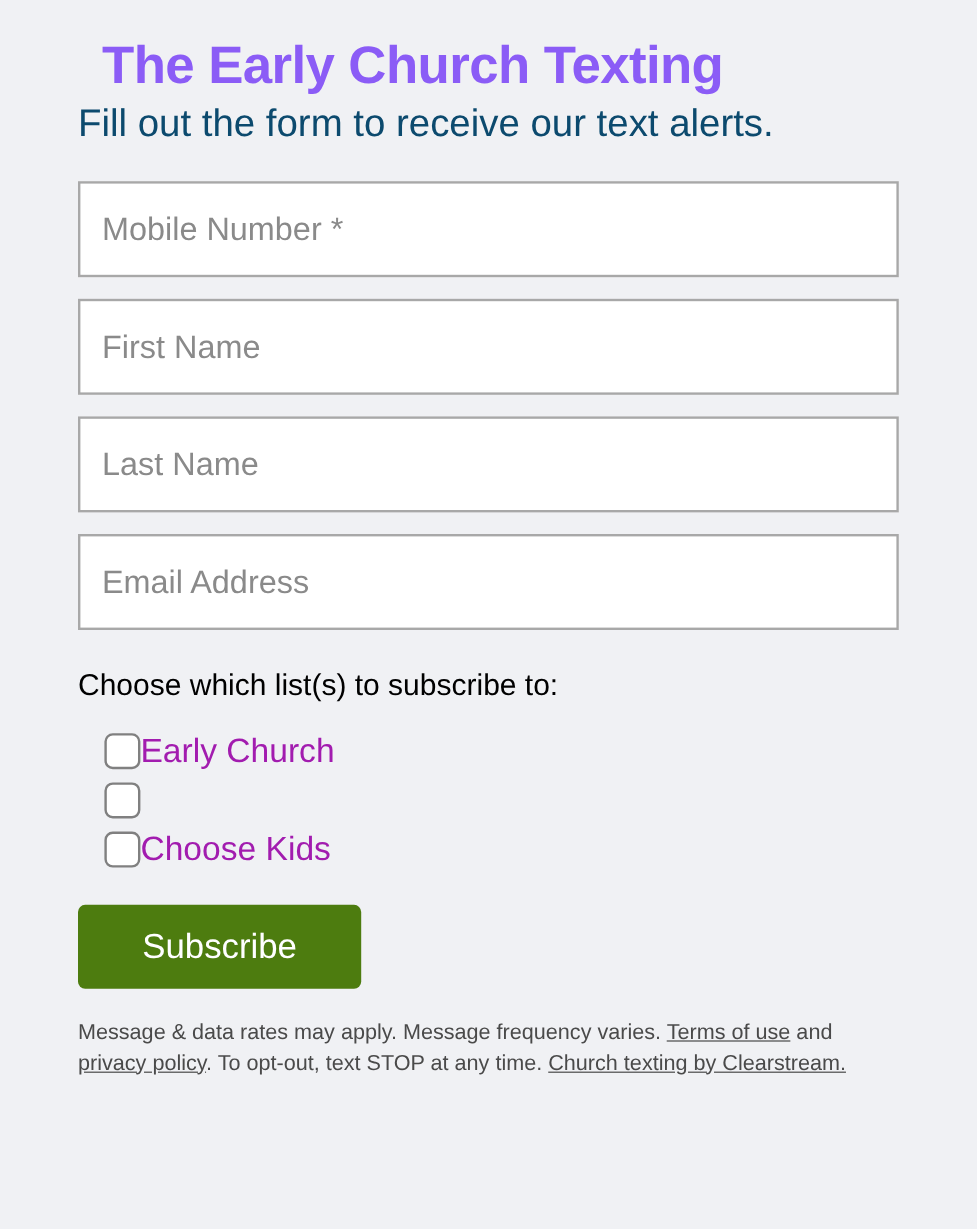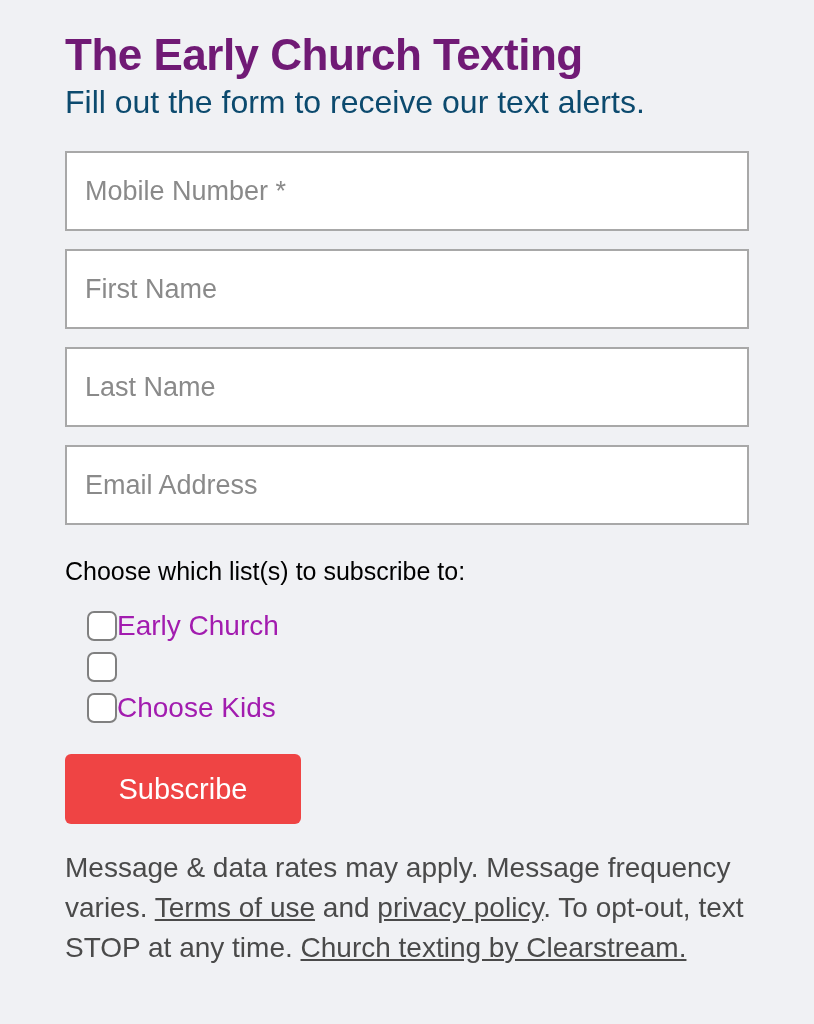--- a/index.html
+++ b/index.html
@@ -10,23 +10,24 @@
     body {
       font-family: -apple-system, BlinkMacSystemFont, "Segoe UI", Helvetica, Arial, sans-serif;
       background-color: #f0f1f4;
       width: 814px;
       height: 1024px;
       padding: 30px 65px;
     }
     .form-title {
       font-size: 44px;
       font-weight: 800;
-      color: #701a75;
+      color: #8b5cf6;
       margin-bottom: 4px;
       letter-spacing: -0.5px;
+      margin-left: 20px;
     }
     .form-subtitle {
       font-size: 32px;
       color: #0c4a6e;
       margin-bottom: 30px;
     }
     .text-input {
       width: 100%;
       height: 80px;
       border: 2px solid #a8a8a8;
@@ -70,32 +71,32 @@
       flex-shrink: 0;
     }
     .checkbox-label {
       font-size: 28px;
       color: #a21caf;
       cursor: pointer;
     }
     .subscribe-btn {
       width: 236px;
       height: 70px;
-      background-color: #ef4444;
+      background-color: #4d7c0f;
       color: #ffffff;
       font-size: 29px;
       font-weight: 400;
       border: none;
       border-radius: 6px;
       cursor: pointer;
       font-family: inherit;
       margin-bottom: 24px;
     }
     .disclaimer {
-      font-size: 28px;
+      font-size: 18px;
       color: #4a4a4a;
       line-height: 1.42;
     }
     .disclaimer a {
       color: #4a4a4a;
       text-decoration: underline;
     }
   </style>
 </head>
 <body>

